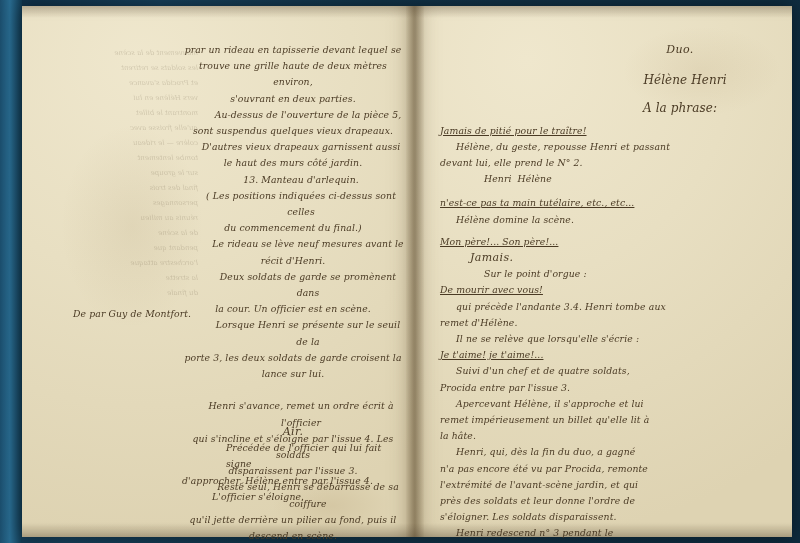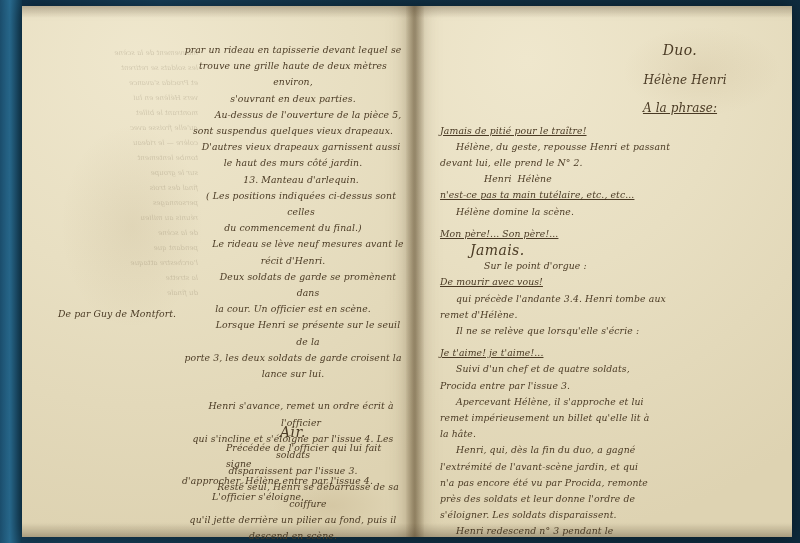--- a/index.html
+++ b/index.html
@@ -119,21 +119,21 @@
   .indent3 { padding-left: 44px; }
   .center { text-align: center; }
   .marg {
     position: absolute;
     font-size: 9.3px;
     line-height: 16.2px;
     letter-spacing: .1px;
   }
   .underline { text-decoration: underline; text-decoration-thickness: .5px; }
   .heading {
-    font-size: 14px;
+    font-size: 11px;
     letter-spacing: .4px;
   }
   .subheading {
     font-size: 12px;
   }
   
   .stain {
     position: absolute;
     border-radius: 50%;
     pointer-events: none;
@@ -181,21 +181,21 @@
         <div>final des trois</div>
         <div>personnages</div>
         <div>réunis au milieu</div>
         <div>de la scène</div>
         <div>pendant que</div>
         <div>l'orchestre attaque</div>
         <div>la strette</div>
         <div>du finale</div>
       </div>
 
-    <div class="marg hand" style="left:36px; top:300px; width:130px;">
+    <div class="marg hand" style="left:51px; top:300px; width:130px;">
       <span class="ln">De par Guy de Montfort.</span>
     </div>
 
     <div class="page-text left-col hand" id="left-body">
         <span class="ln ">prar un rideau en tapisserie devant lequel se</span>
         <span class="ln ">trouve une grille haute de deux mètres environ,</span>
         <span class="ln ">s'ouvrant en deux parties.</span>
         <span class="ln indent2">Au-dessus de l'ouverture de la pièce 5,</span>
         <span class="ln ">sont suspendus quelques vieux drapeaux.</span>
         <span class="ln indent1">D'autres vieux drapeaux garnissent aussi</span>
@@ -220,53 +220,53 @@
       </div>
 
     <div class="page-text hand" style="left:160px; top:418px; width:222px;">
       <span class="ln center heading">Air.</span>
       <span id="air-lines"><span class="ln indent3">Précédée de l'officier qui lui fait signe</span><span class="ln ">d'approcher, Hélène entre par l'issue 4.</span><span class="ln indent2">L'officier s'éloigne.</span></span>
     </div>
 
     <div class="page-text right-col hand">
       <div class="center heading" style="margin-bottom:14px; padding-left:120px;">Duo.</div>
       <div class="center subheading" style="margin-bottom:12px; padding-left:130px;">Hélène  Henri</div>
-      <div class="center subheading" style="margin-bottom:6px; padding-left:120px;text-decoration:underline;">A la phrase:</div>
+      <div class="center subheading" style="margin-bottom:6px; padding-left:120px;">A la phrase:</div>
       <div id="right-cues">
-          <div style="margin-bottom: 0;">
+          <div style="margin-bottom: 8px;">
             <span class="ln underline">Jamais de pitié pour le traître!</span>
             <span class="ln indent1">Hélène, du geste, repousse Henri et passant</span>
             <span class="ln ">devant lui, elle prend le N° 2.</span>
             <span class="ln indent3">Henri  Hélène</span>
           </div>
           <div style="margin-bottom: 6px;">
             <span class="ln underline">n'est-ce pas ta main tutélaire, etc., etc...</span>
             <span class="ln indent1">Hélène domine la scène.</span>
           </div>
           <div style="">
             <span class="ln underline">Mon père!... Son père!...</span>
             <span class="ln indent2 heading">Jamais.</span>
             <span class="ln indent3">Sur le point d'orgue :</span>
           </div>
-          <div style="margin-bottom: 6px;">
+          <div style="">
             <span class="ln underline">De mourir avec vous!</span>
             <span class="ln indent1">qui précède l'andante 3.4. Henri tombe aux</span>
             <span class="ln ">remet d'Hélène.</span>
             <span class="ln indent1">Il ne se relève que lorsqu'elle s'écrie :</span>
           </div>
           <div style="margin-bottom: 6px;">
             <span class="ln underline">Je t'aime! je t'aime!...</span>
             <span class="ln indent1">Suivi d'un chef et de quatre soldats,</span>
             <span class="ln ">Procida entre par l'issue 3.</span>
             <span class="ln indent1">Apercevant Hélène, il s'approche et lui</span>
             <span class="ln ">remet impérieusement un billet qu'elle lit à</span>
             <span class="ln ">la hâte.</span>
             <span class="ln indent1">Henri, qui, dès la fin du duo, a gagné</span>
+            <span class="ln ">n'a pas encore été vu par Procida, remonte</span>
             <span class="ln ">l'extrémité de l'avant-scène jardin, et qui</span>
-            <span class="ln ">n'a pas encore été vu par Procida, remonte</span>
             <span class="ln ">près des soldats et leur donne l'ordre de</span>
             <span class="ln ">s'éloigner. Les soldats disparaissent.</span>
             <span class="ln indent1">Henri redescend n° 3 pendant le</span>
           </div>
         </div>
     </div>
 
     <div class="edge-shadow-top"></div>
     <div class="edge-shadow-bottom"></div>
   </div>

